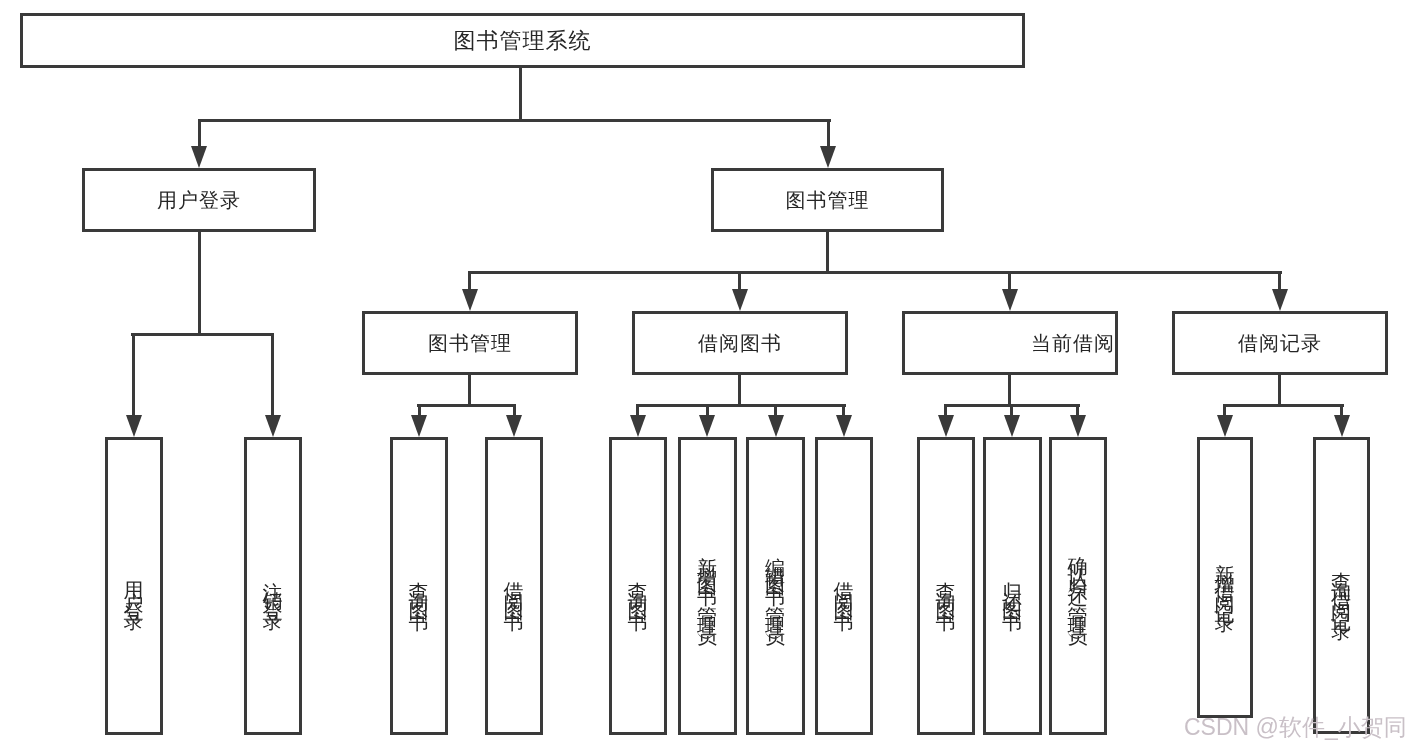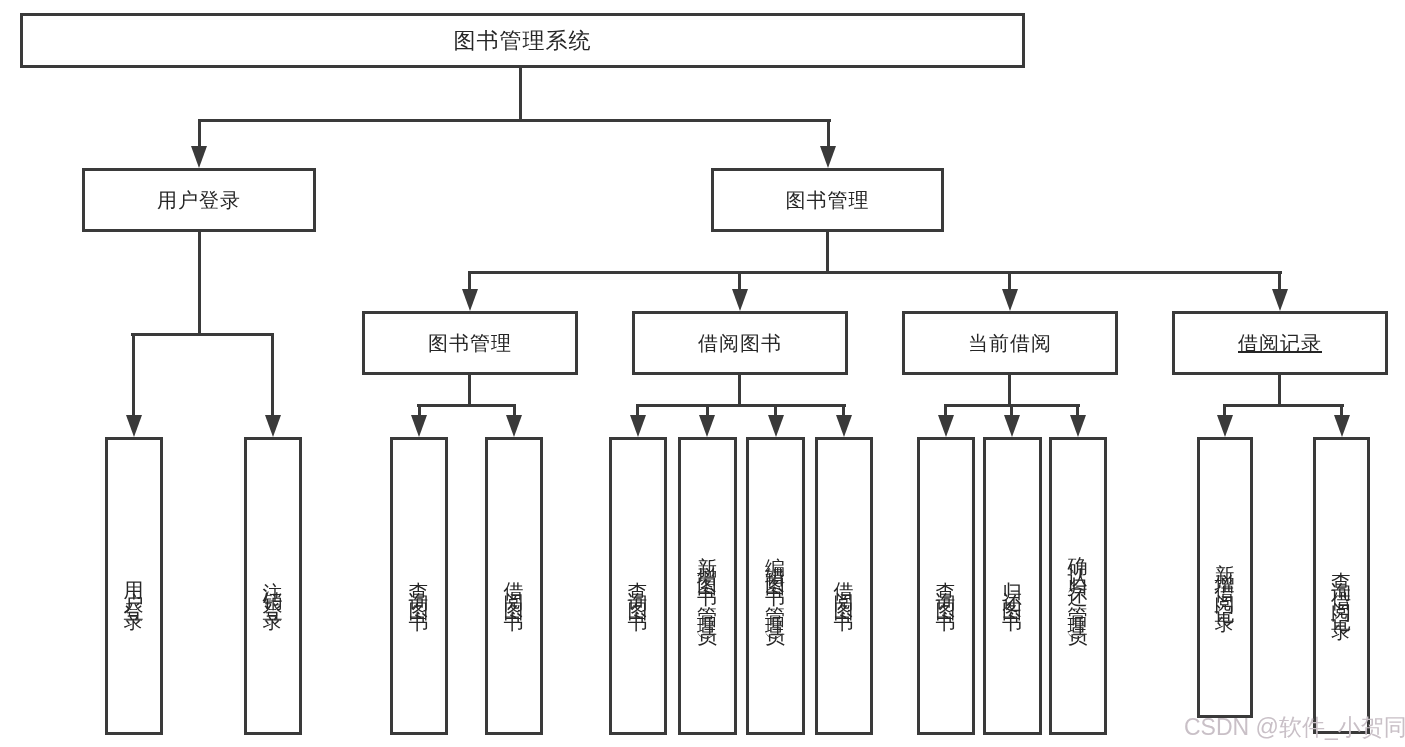--- a/index.html
+++ b/index.html
@@ -98,24 +98,24 @@
   <div class="ar" style="left:1002px; top:289px;"></div>
   <div class="ln" style="left:1278px; top:271px; width:3px; height:24px;"></div>
   <div class="ar" style="left:1272px; top:289px;"></div>
 
   <div class="box" style="left:362px; top:311px; width:216px; height:64px;">
     <span class="hlabel">图书管理</span>
   </div>
   <div class="box" style="left:632px; top:311px; width:216px; height:64px;">
     <span class="hlabel">借阅图书</span>
   </div>
-  <div class="box" style="left:902px; top:311px; width:216px; height:64px;">
+  <div class="box" style="left:902px; top:311px; width:216px; height:64px;justify-content:flex-end;">
     <span class="hlabel">当前借阅</span>
   </div>
-  <div class="box" style="left:1172px; top:311px; width:216px; height:64px;text-decoration:underline;">
+  <div class="box" style="left:1172px; top:311px; width:216px; height:64px;">
     <span class="hlabel">借阅记录</span>
   </div>
 
   <div class="ln" style="left:468px; top:375px; width:3px; height:32px;"></div>
   <div class="ln" style="left:417px; top:404px; width:99px; height:3px;"></div>
   <div class="ln" style="left:418px; top:404px; width:3px; height:16px;"></div>
   <div class="ar" style="left:411px; top:415px;"></div>
   <div class="ln" style="left:513px; top:404px; width:3px; height:16px;"></div>
   <div class="ar" style="left:506px; top:415px;"></div>
 

